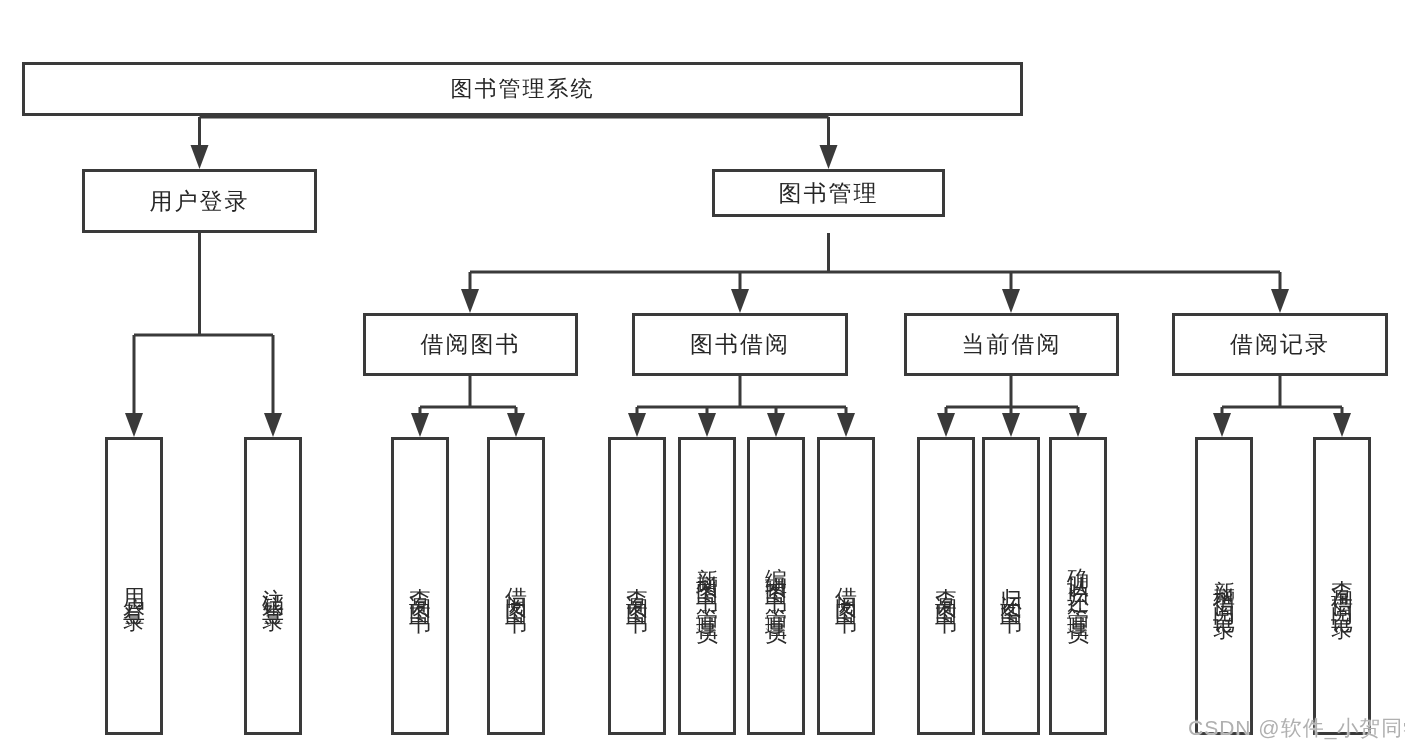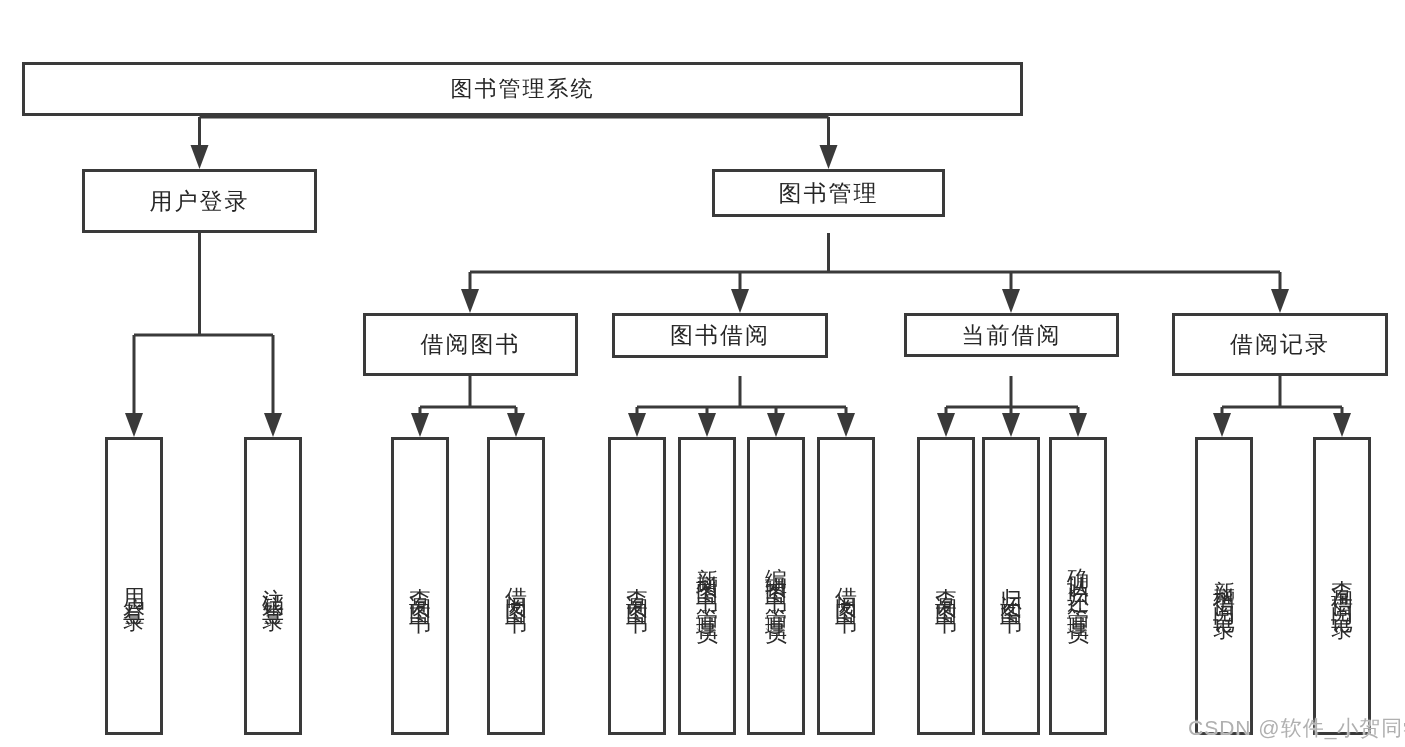--- a/index.html
+++ b/index.html
@@ -116,24 +116,24 @@
   <div class="node hnode" style="left:82px; top:169px; width:235px; height:64px;">
     <span>用户登录</span>
   </div>
   <div class="node hnode" style="left:712px; top:169px; width:233px; height:48px;">
     <span>图书管理</span>
   </div>
 
   <div class="node hnode" style="left:363px; top:313px; width:215px; height:63px;">
     <span>借阅图书</span>
   </div>
-  <div class="node hnode" style="left:612px; top:313px; width:216px; height:45px;">
+  <div class="node hnode" style="left:632px; top:313px; width:216px; height:63px;">
     <span>图书借阅</span>
   </div>
-  <div class="node hnode" style="left:904px; top:313px; width:215px; height:44px;">
+  <div class="node hnode" style="left:904px; top:313px; width:215px; height:63px;">
     <span>当前借阅</span>
   </div>
   <div class="node hnode" style="left:1172px; top:313px; width:216px; height:63px;">
     <span>借阅记录</span>
   </div>
 
   <div class="node leaf" style="left:105px; top:437px; width:58px; height:298px;">
     <span class="vtext">用户登录</span>
   </div>
   <div class="node leaf" style="left:244px; top:437px; width:58px; height:298px;">

